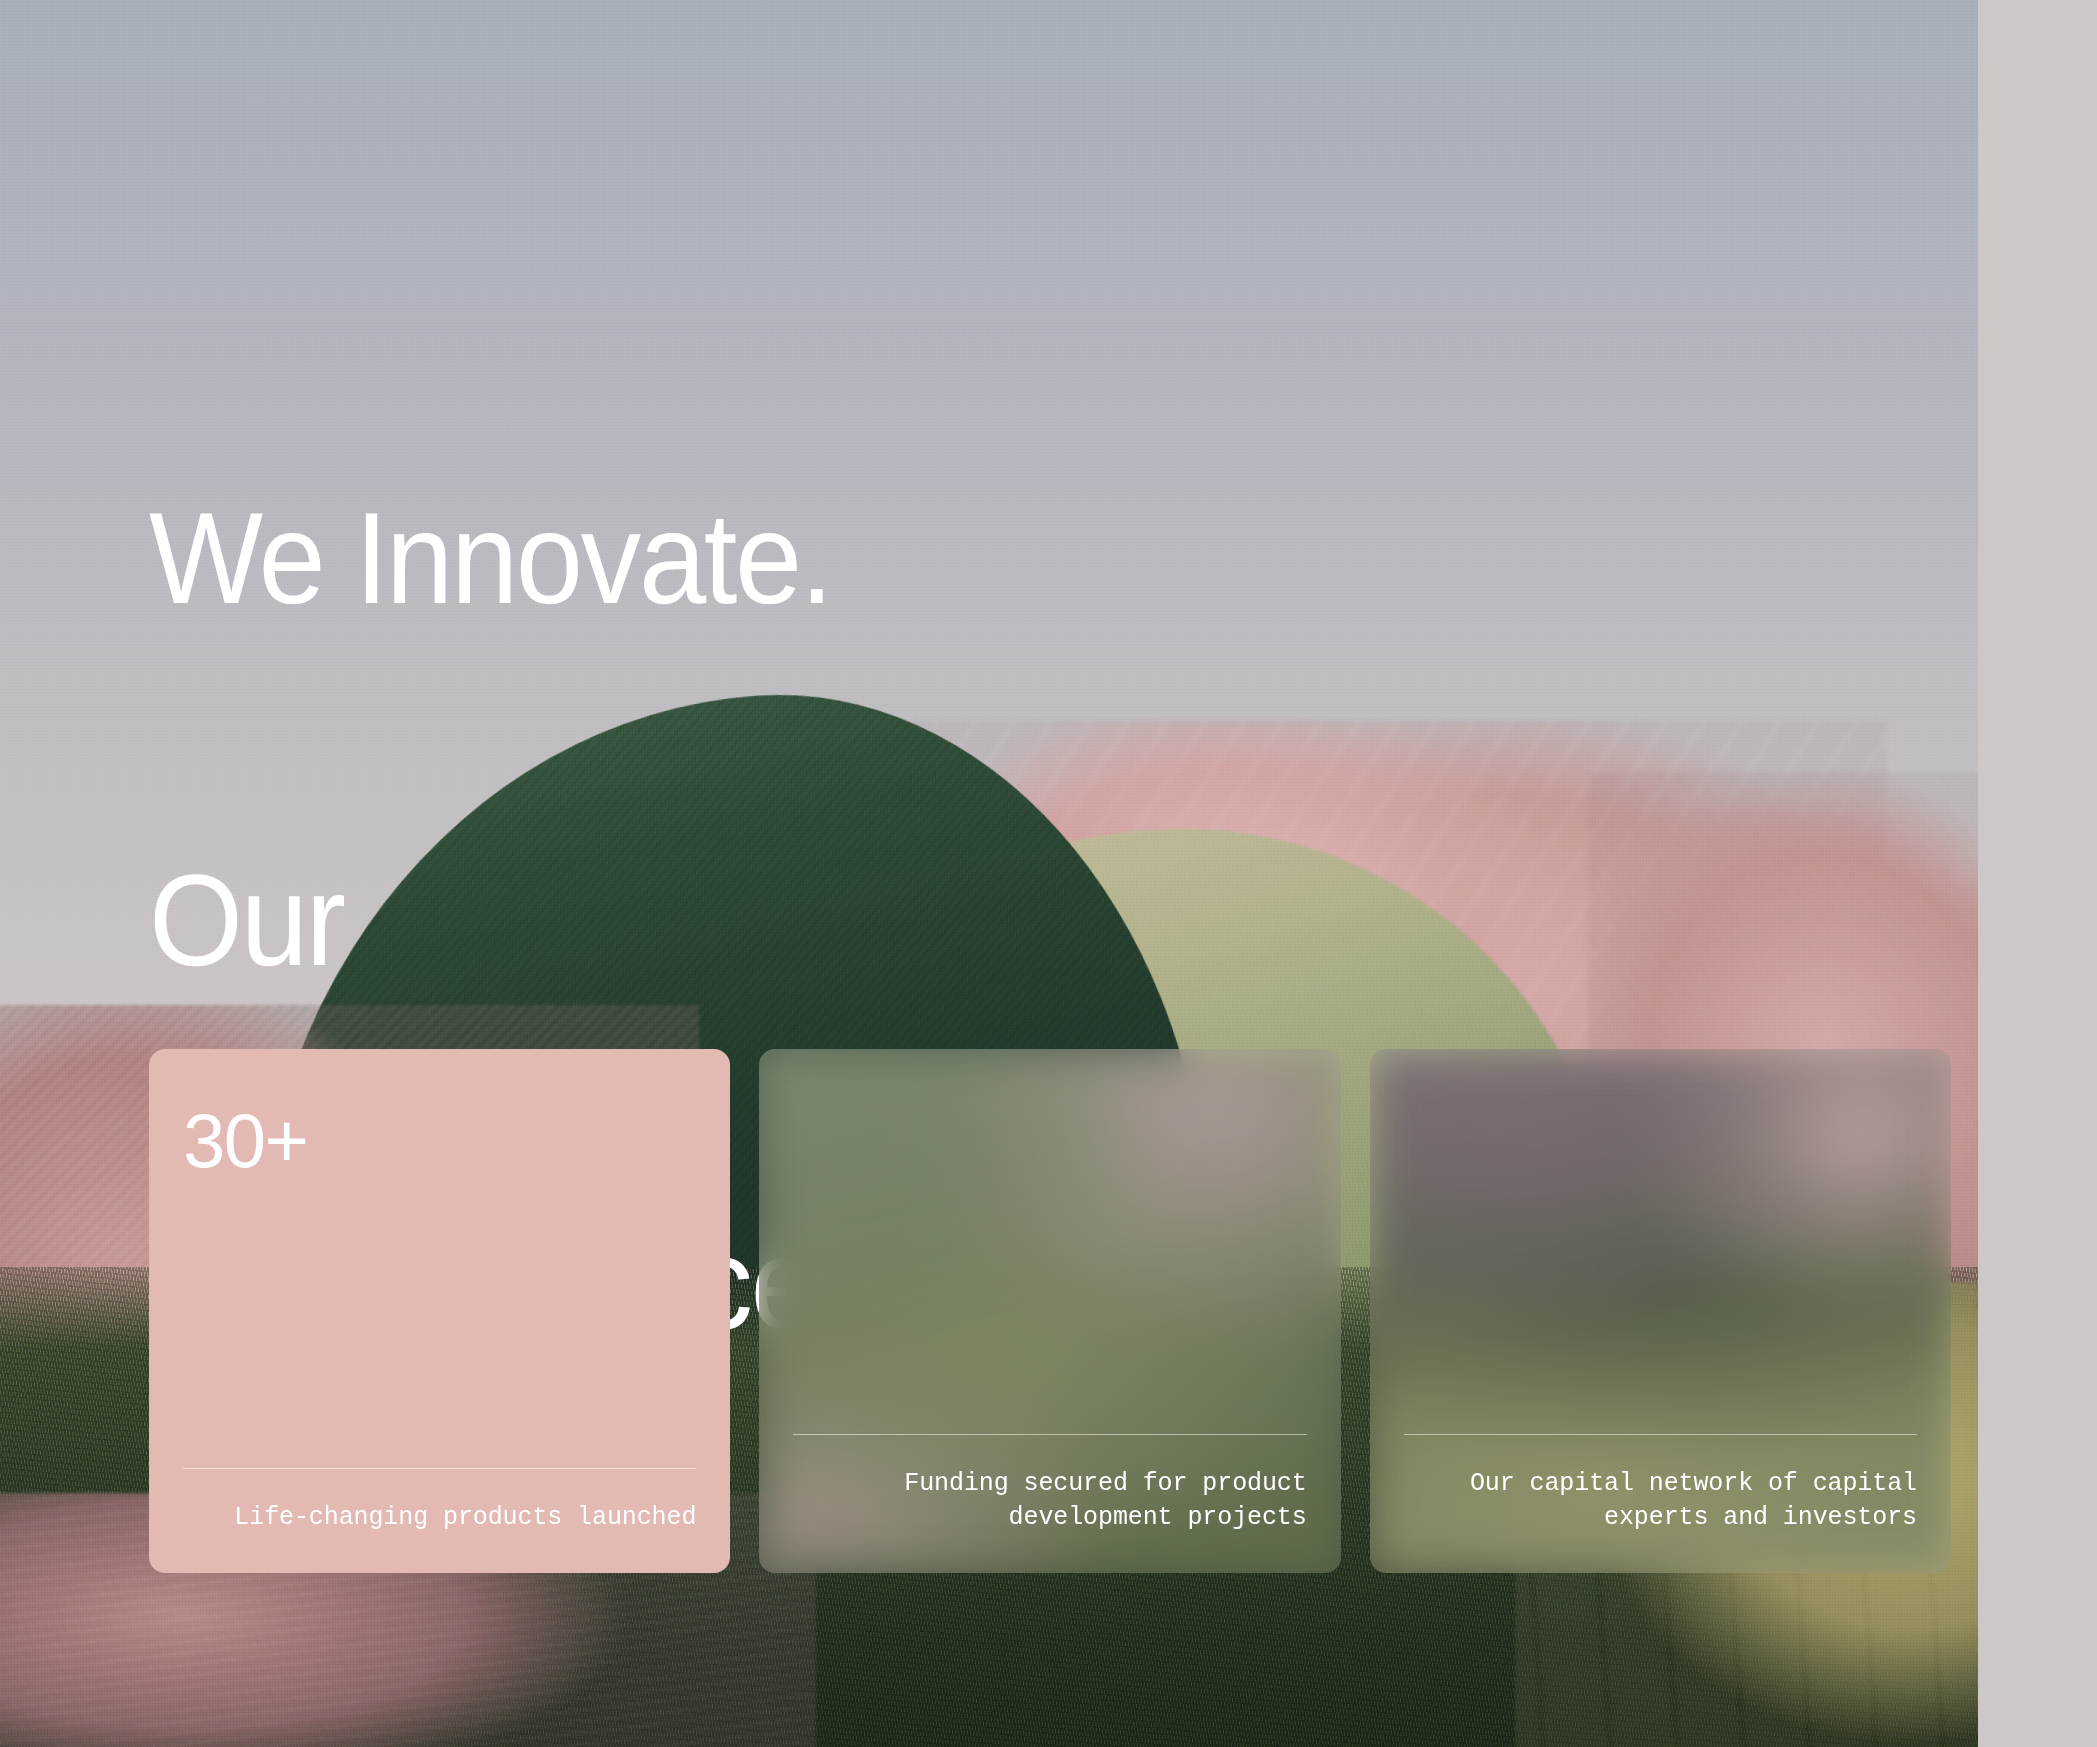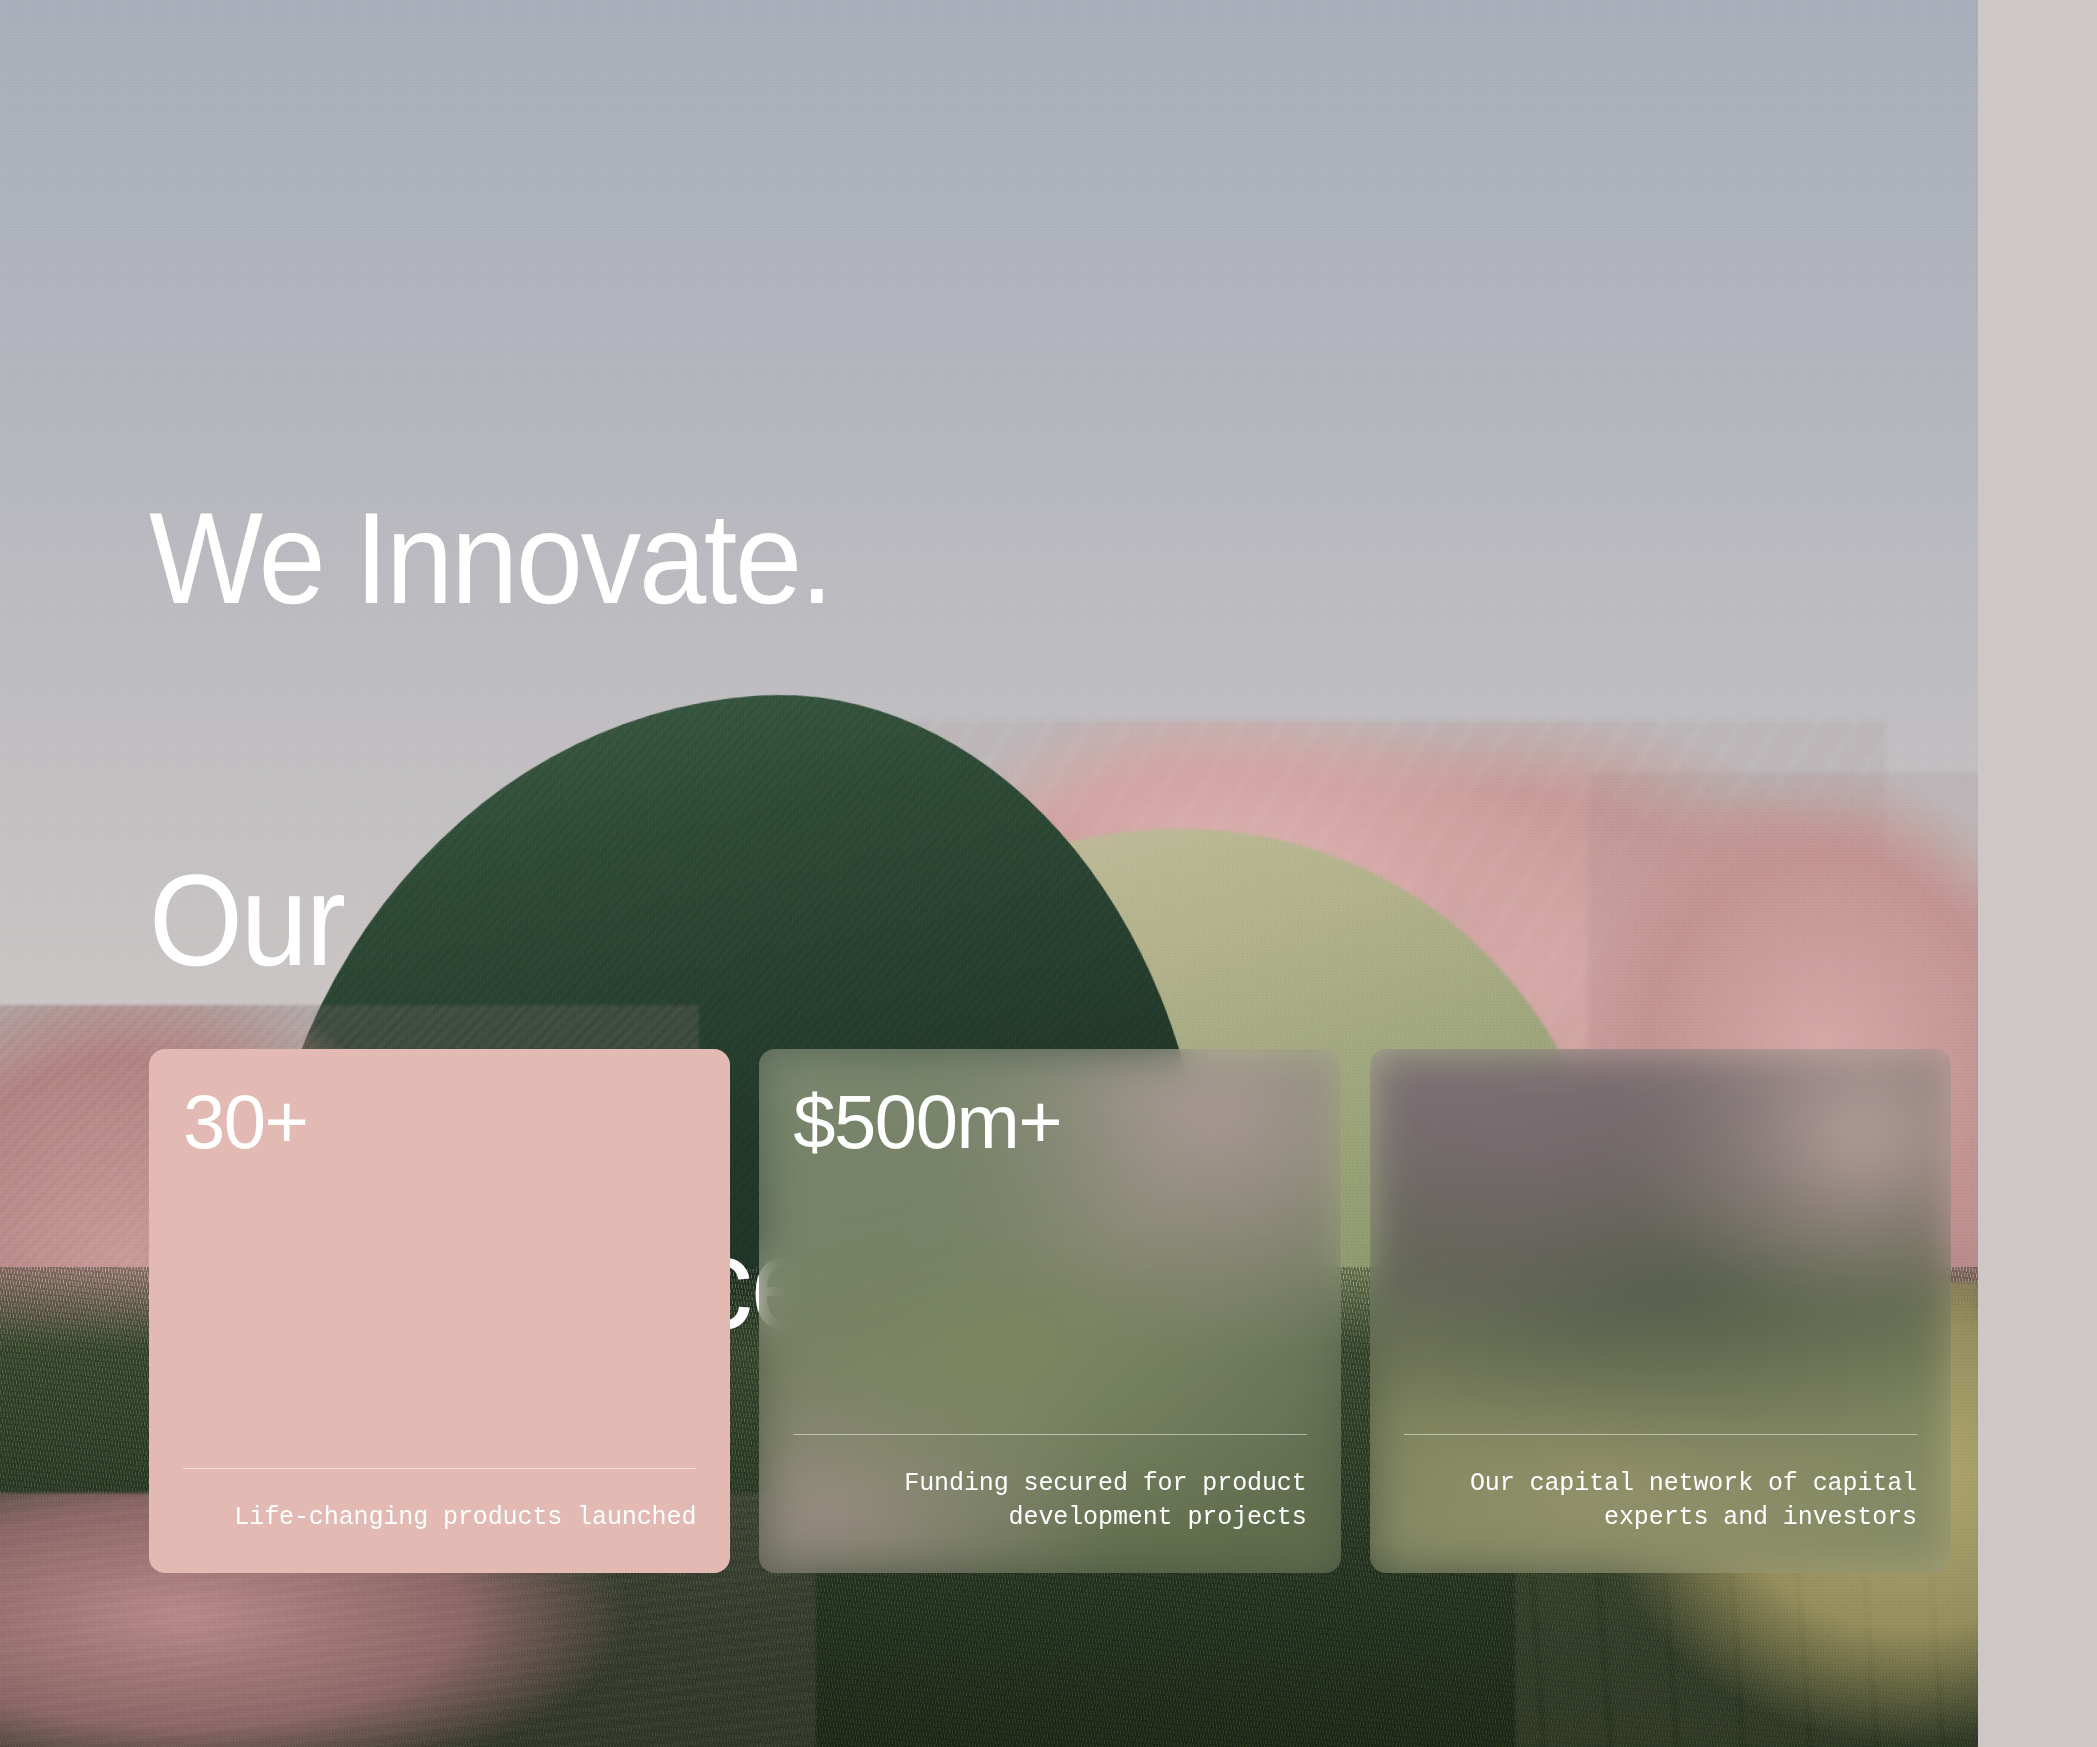--- a/index.html
+++ b/index.html
@@ -208,21 +208,21 @@
     position:absolute;
     left:149px; top:1049px;
     width:1802px; height:524px;
     display:flex; gap:29px;
   }
   .stat-card{
     position:relative;
     flex:1 1 0;
     border-radius:16px;
     overflow:hidden;
-    padding:35px 34px 38px 34px;
+    padding:54px 34px 38px 34px;
     display:flex; flex-direction:column;
     color:#ffffff;
   }
 
   
   .stat-card.solid{ background:#e2b9b3; }
 
   
   .stat-card.glass{
     background:rgba(168,168,150,.22);
@@ -311,21 +311,20 @@
     <div class="stat-card glass">
       <div class="glass-bg" style="background:
              radial-gradient(70% 60% at 18% 18%, #6d7a5e 0%, rgba(109,122,94,0) 70%),
              radial-gradient(80% 70% at 78% 12%, #a2928c 0%, rgba(162,146,140,0) 66%),
              radial-gradient(90% 60% at 40% 58%, #7b855f 0%, rgba(123,133,95,0) 72%),
              radial-gradient(70% 50% at 12% 86%, #9a8a84 0%, rgba(154,138,132,0) 70%),
              linear-gradient(168deg,#6f7b5f 0%,#707a5f 38%,#5f6c4f 70%,#57643f 100%);
              filter:blur(22px);"></div>
       <div class="glass-tint"></div>
       <div class="card-inner">
-        <div class="stat-value">$500m+</div>
         <div class="stat-spacer"></div>
         <div class="stat-rule"></div>
         <div class="stat-caption">Funding secured for product development projects</div>
       </div>
     </div>
 
     <div class="stat-card glass">
       <div class="glass-bg" style="background:
              radial-gradient(80% 60% at 30% 14%, #6e6065 0%, rgba(110,96,101,0) 72%),
              radial-gradient(60% 50% at 82% 16%, #b49c98 0%, rgba(180,156,152,0) 68%),

